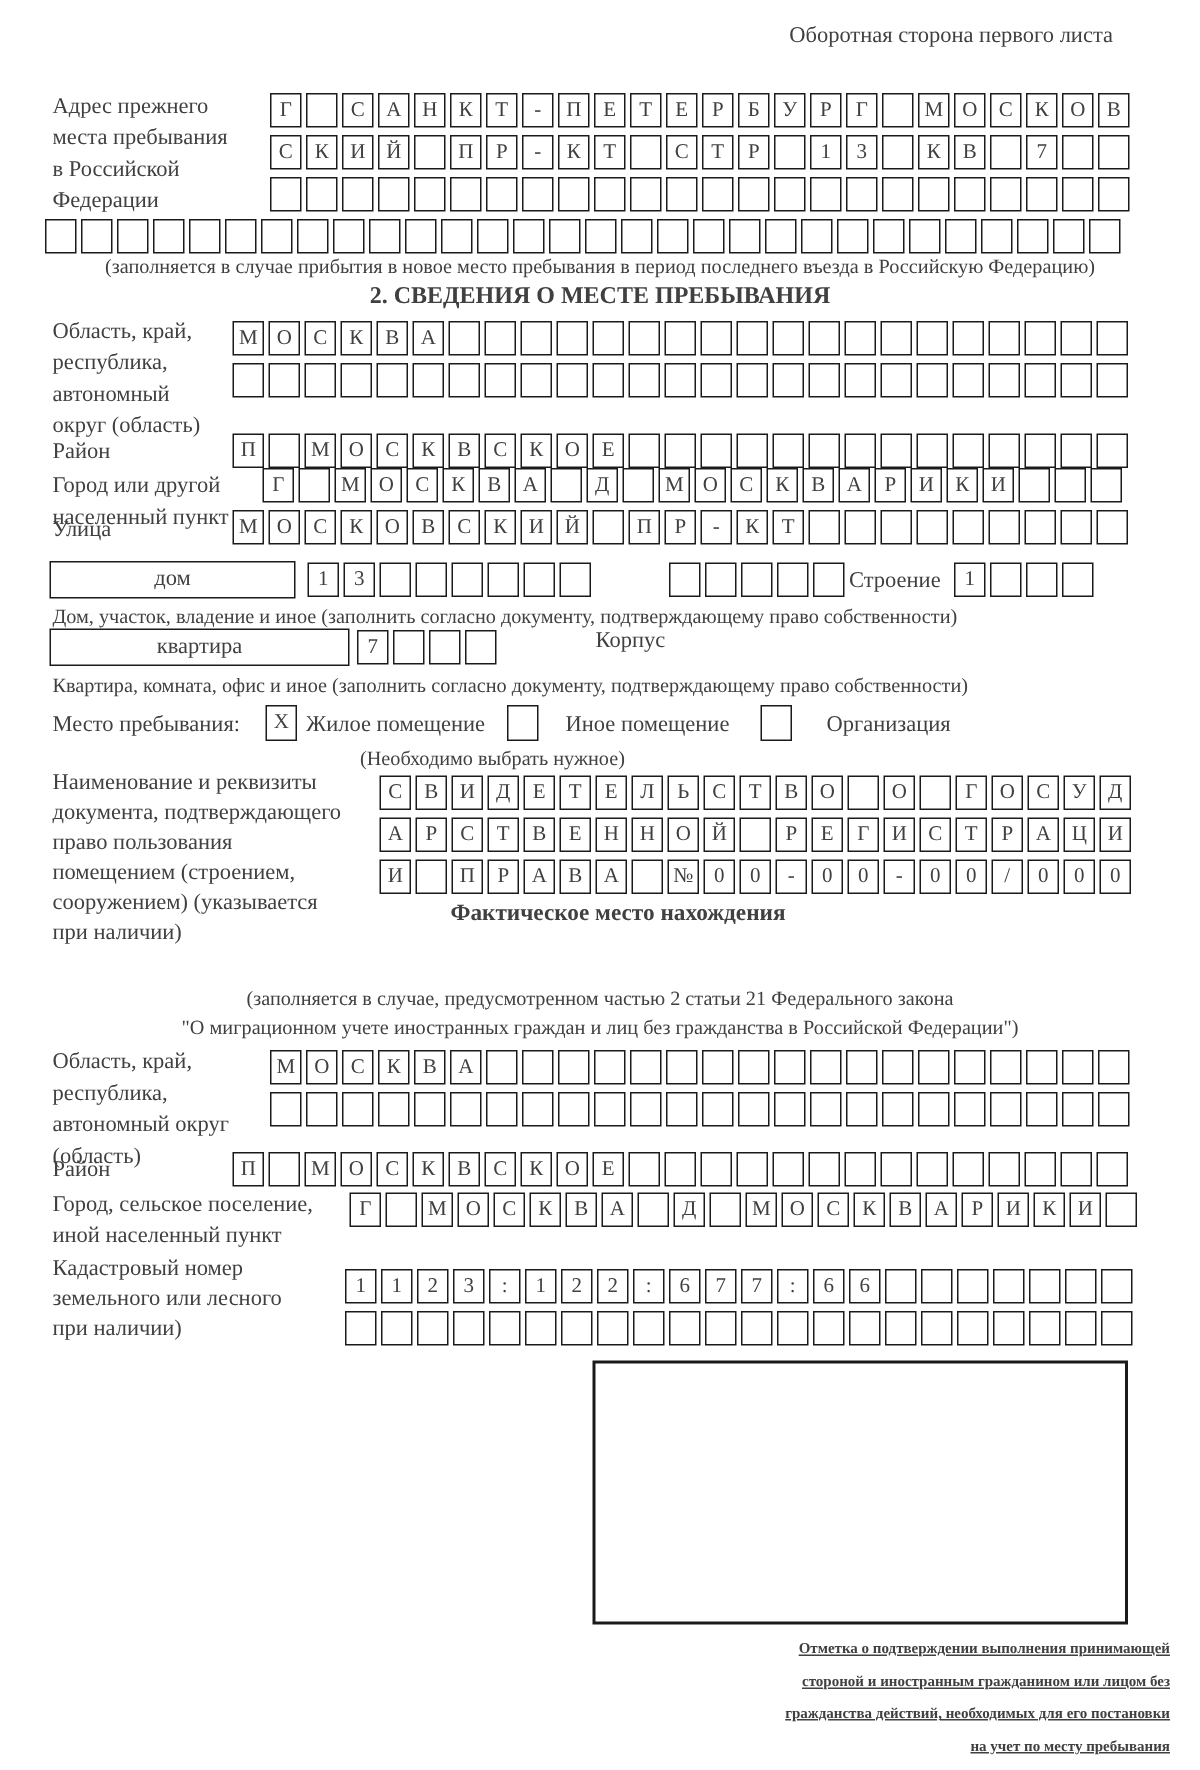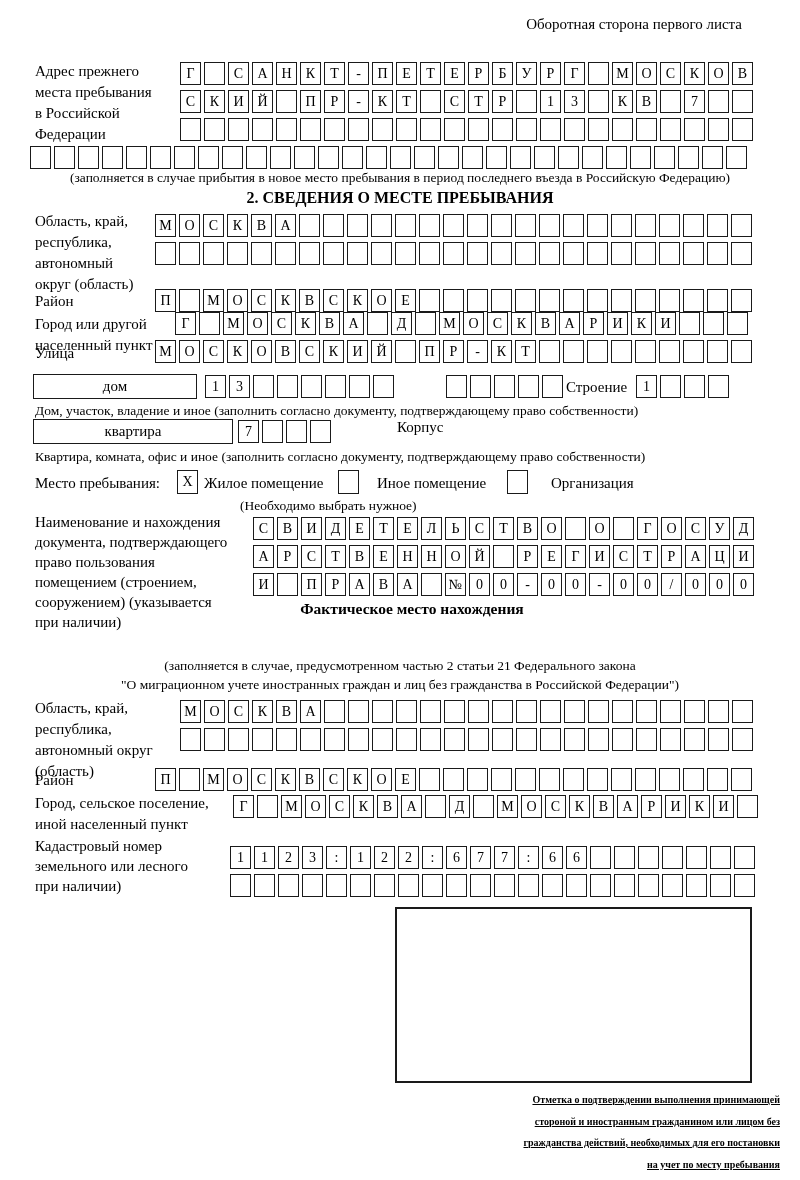--- a/index.html
+++ b/index.html
@@ -1,18 +1,18 @@
 <!DOCTYPE html>
 <html><head>
 <meta charset="utf-8">
 <style>
   html,body { margin:0; padding:0; background:#fff; }
   .page {
     position:relative; width:800px; height:1180px; background:#fff;
-    font-family:"Liberation Serif","DejaVu Serif",serif; color:#000000; overflow:hidden;
+    font-family:"Liberation Serif","DejaVu Serif",serif; color:#404040; overflow:hidden;
   }
   .abs { position:absolute; }
   .label { font-size:15px; line-height:21px; }
   .label div { white-space:nowrap; }
   .note { font-size:13.5px; white-space:nowrap; }
   .center { left:0; width:800px; text-align:center; }
   .title { font-size:16px; font-weight:bold; }
   .subtitle { font-size:15.5px; font-weight:bold; }
   .cellrow { position:absolute; display:flex; }
   .cell {
@@ -351,21 +351,21 @@
   <div class="abs label" style="left:35px; top:473px;">Место пребывания:</div>
   <div class="checkbox" style="left:177px; top:470px;">X</div>
   <div class="abs label" style="left:204px; top:473px;">Жилое помещение</div>
   <div class="checkbox" style="left:338px; top:470px;"></div>
   <div class="abs label" style="left:377px; top:473px;">Иное помещение</div>
   <div class="checkbox" style="left:507px; top:470px;"></div>
   <div class="abs label" style="left:551px; top:473px;">Организация</div>
   <div class="abs note" style="left:240px; top:498px;">(Необходимо выбрать нужное)</div>
 
   <div class="abs label" style="left:35px; top:512px; width:218px; line-height:20px;">
-      <div>Наименование и нахождения</div>
+      <div>Наименование и реквизиты</div>
       <div>документа, подтверждающего</div>
       <div>право пользования</div>
       <div>помещением (строением,</div>
       <div>сооружением) (указывается</div>
       <div>при наличии)</div>
     </div>
   <div class="cellrow" style="left:253px; top:517px;">
       <span class="cell">С</span>
       <span class="cell">В</span>
       <span class="cell">И</span>

